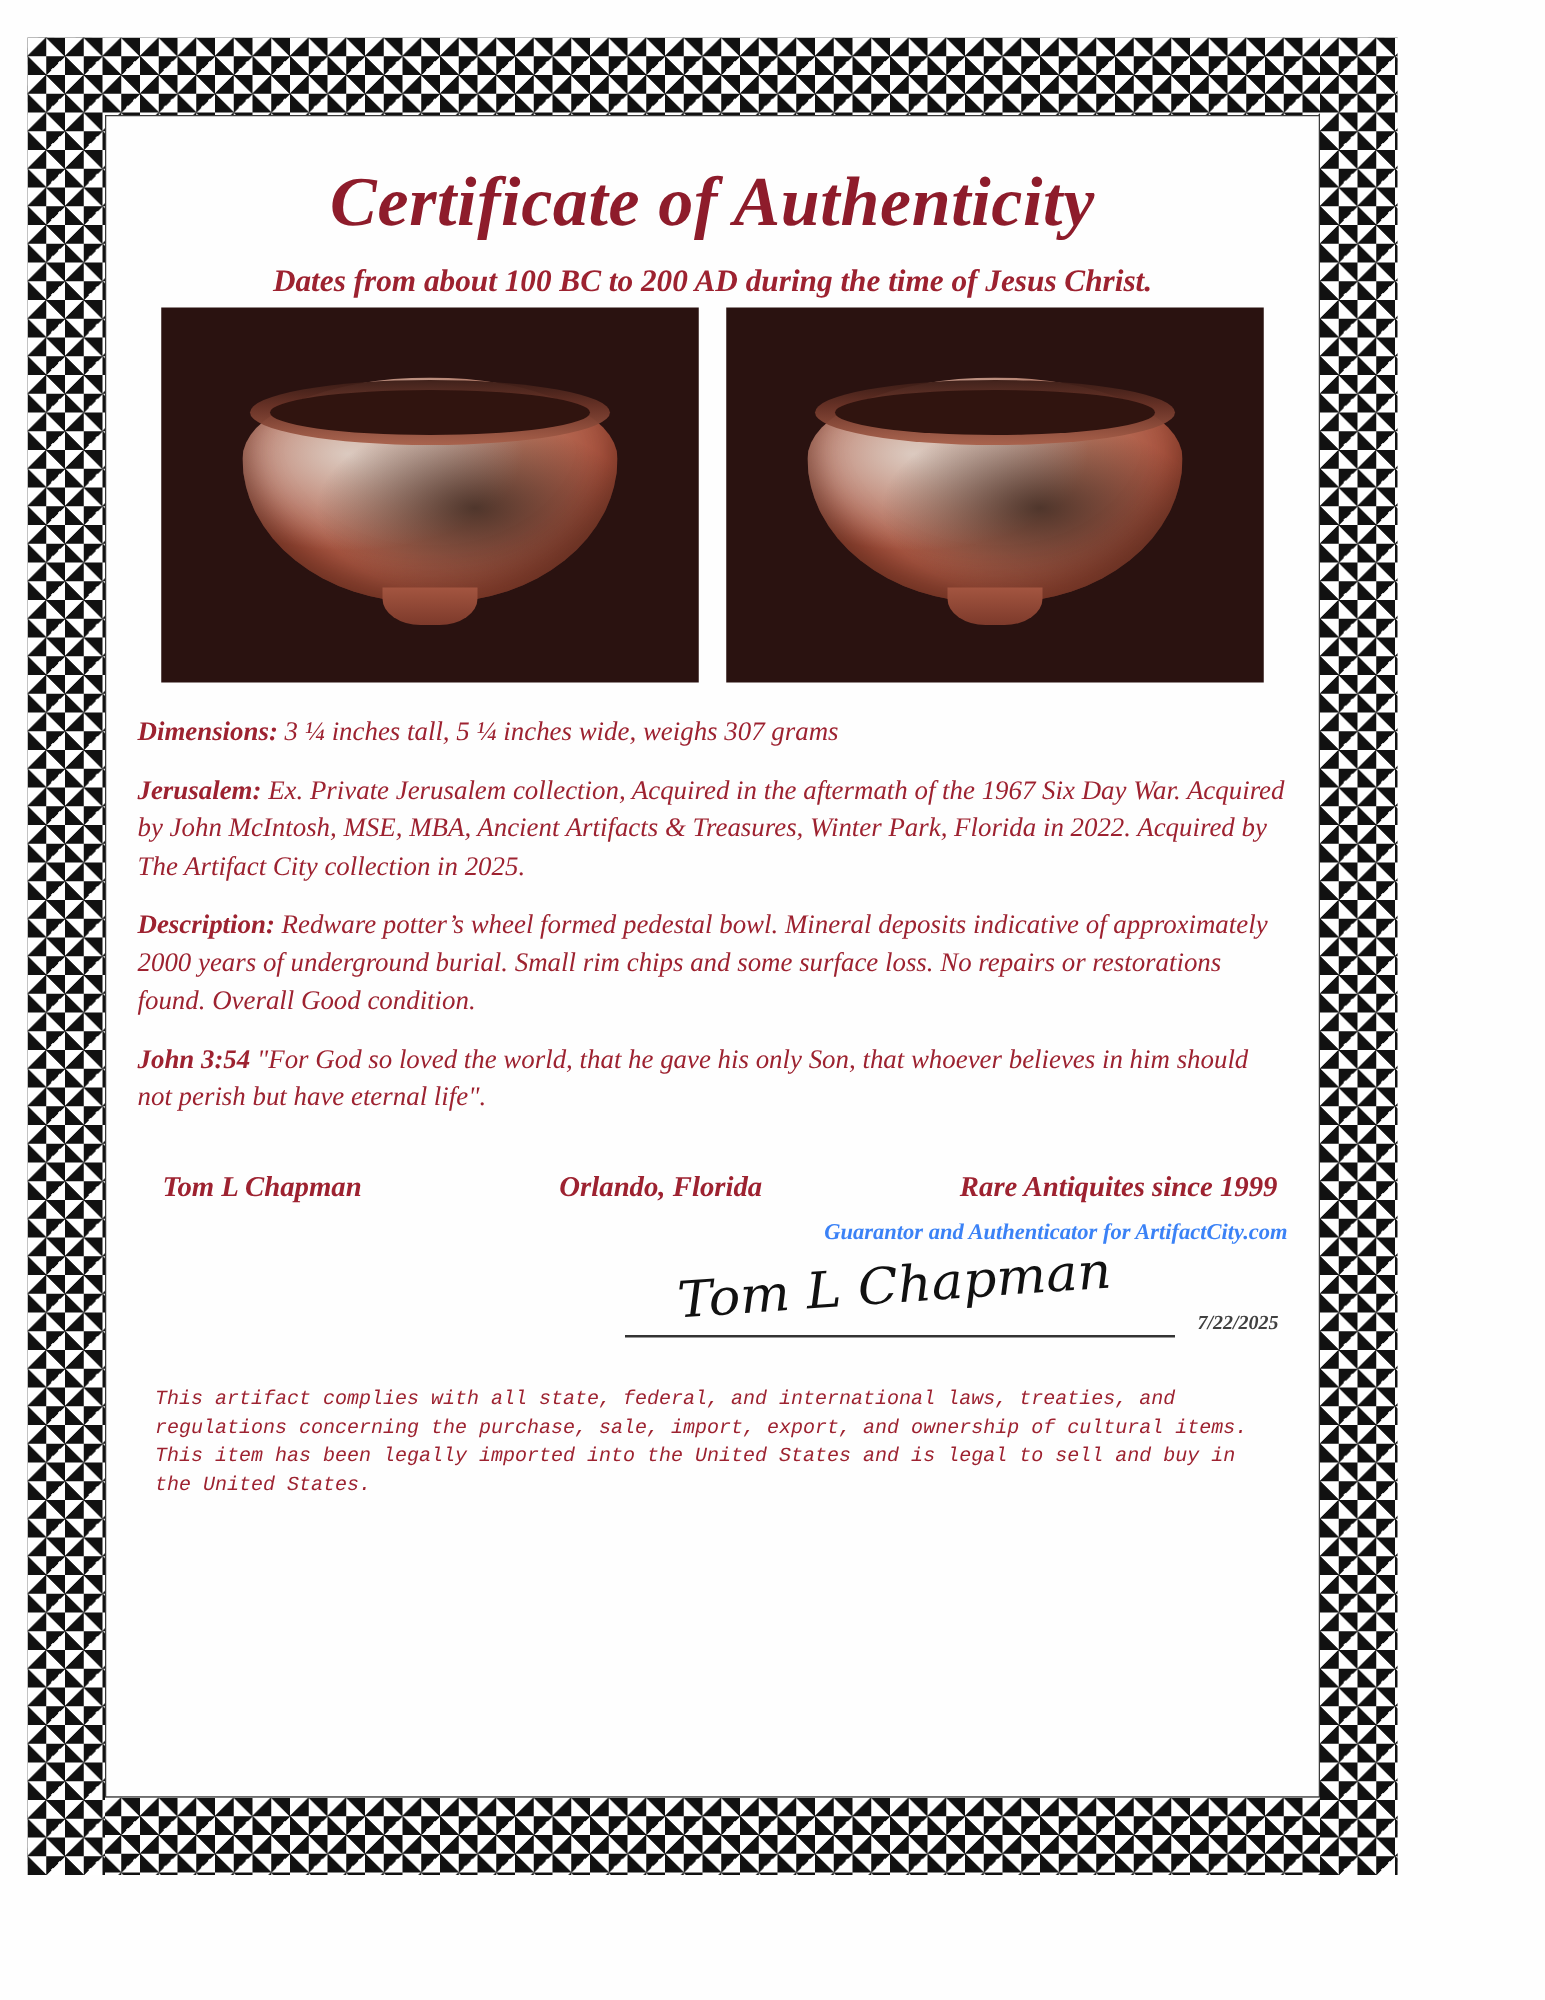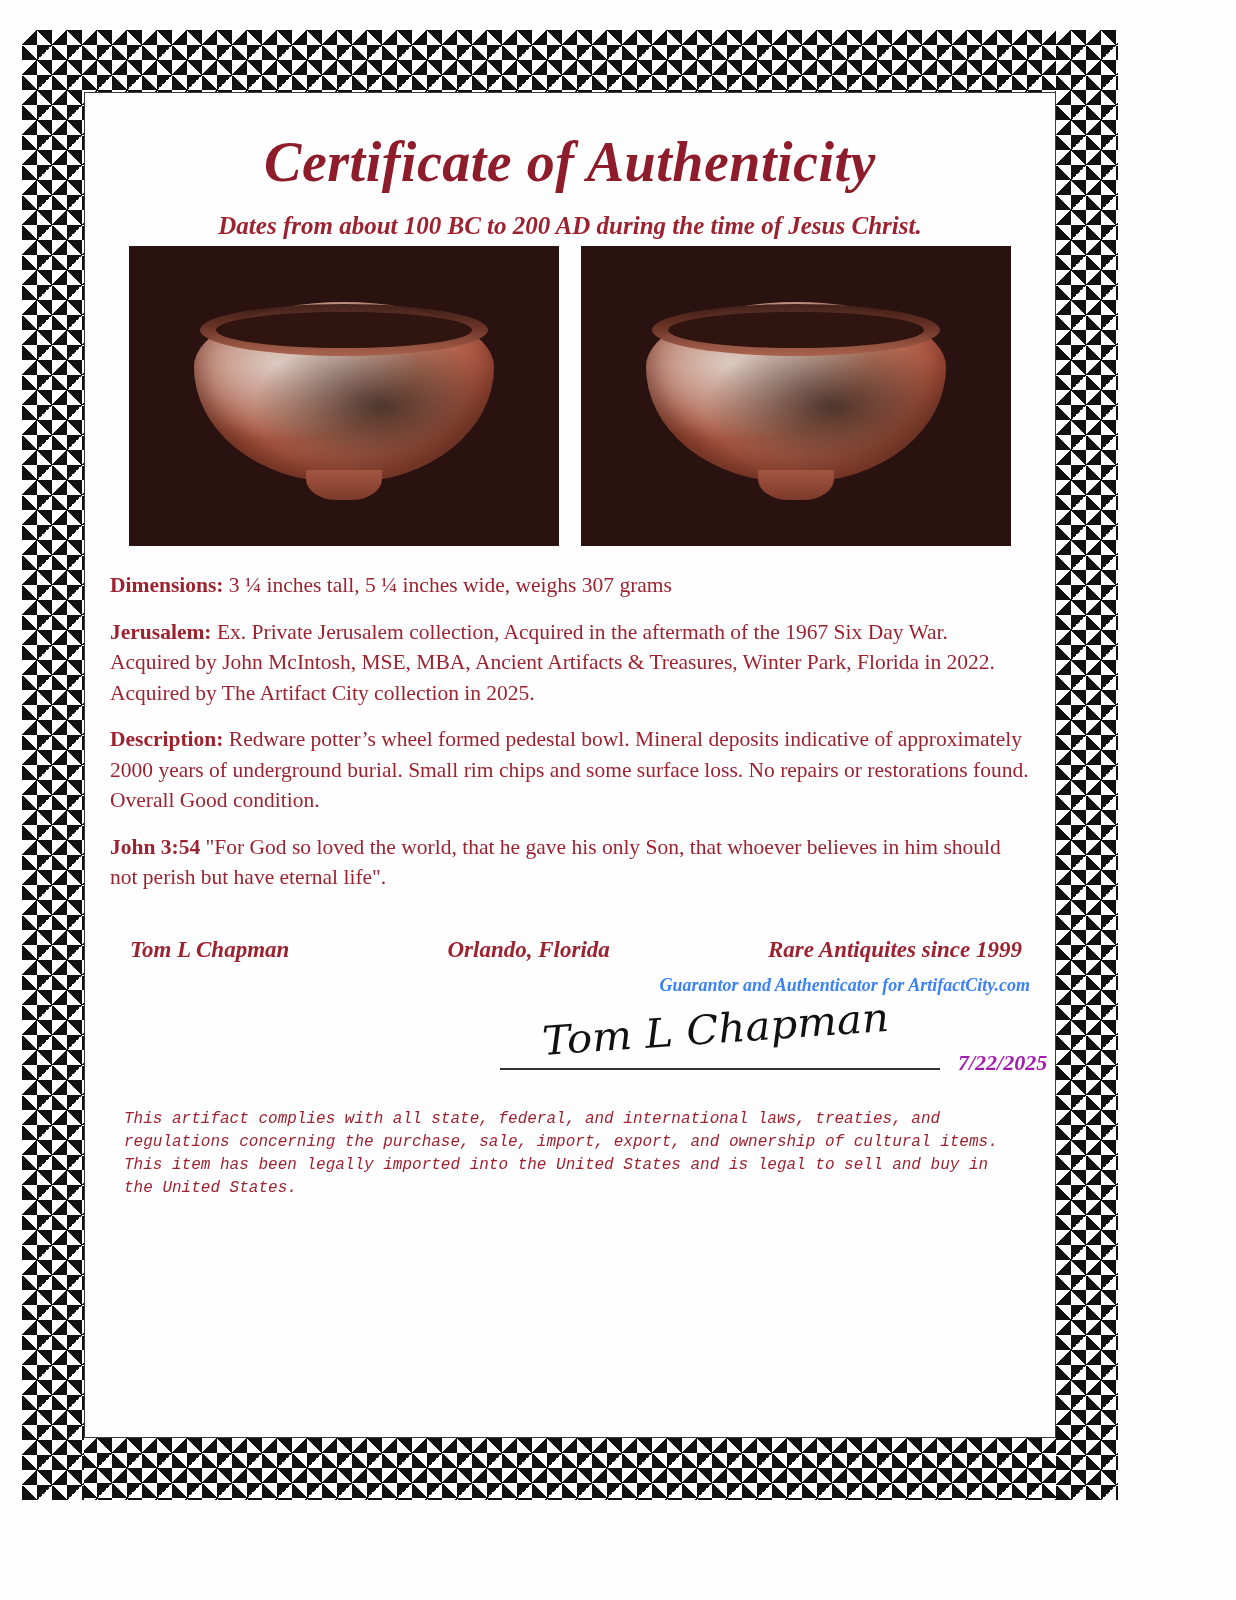--- a/index.html
+++ b/index.html
@@ -134,20 +134,21 @@
     top: 168px;
     width: 76px;
     height: 30px;
     border-radius: 0 0 40% 40% / 0 0 70% 70%;
     background: linear-gradient(180deg, #a35540 0%, #7d3a2b 100%);
   }
 
   .field {
     color: #9d2230;
     font-size: 21.5px;
+    font-style: italic;
     font-family: "Liberation Serif", serif;
     line-height: 1.42;
     margin: 0 0 16px 0;
   }
   .field .label { font-weight: bold; }
 
   .block-gap { }
 
   .signoff {
     display: flex;
@@ -189,22 +190,22 @@
     position: absolute;
     left: 390px;
     top: 62px;
     width: 440px;
     border-bottom: 2px solid #333;
   }
   .sig-date {
     position: absolute;
     left: 848px;
     top: 44px;
-    color: #a21caf;
-    font-size: 22px;
+    color: #404040;
+    font-size: 16px;
     font-style: italic;
     font-weight: bold;
     font-family: "Liberation Serif", serif;
   }
 
   .legal {
     color: #9d2230;
     font-size: 16px;
     font-style: italic;
     line-height: 1.45;

